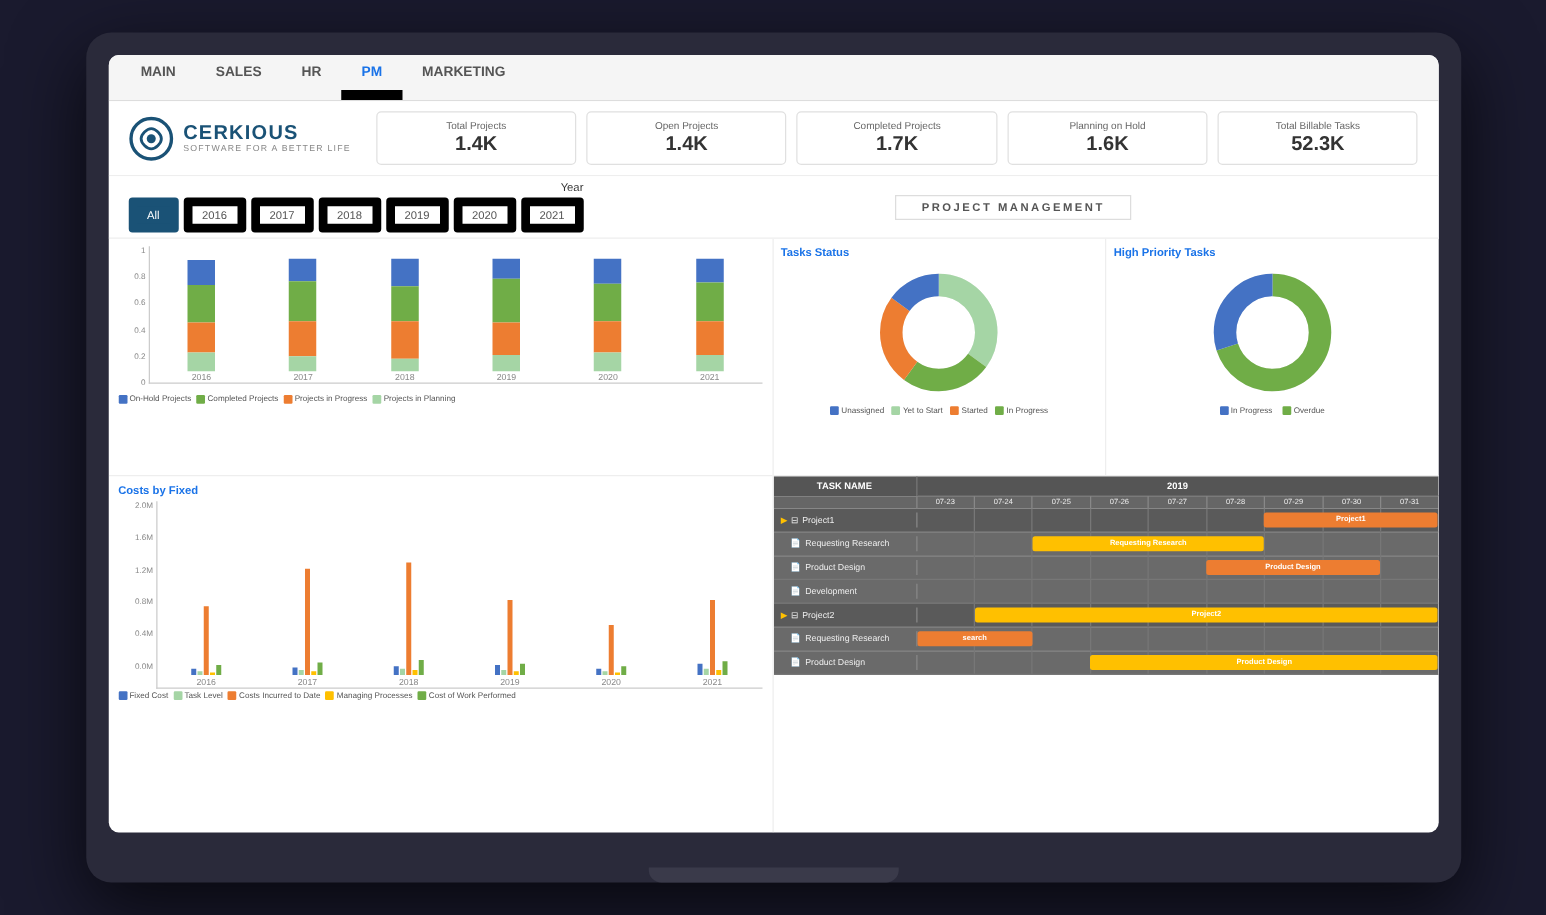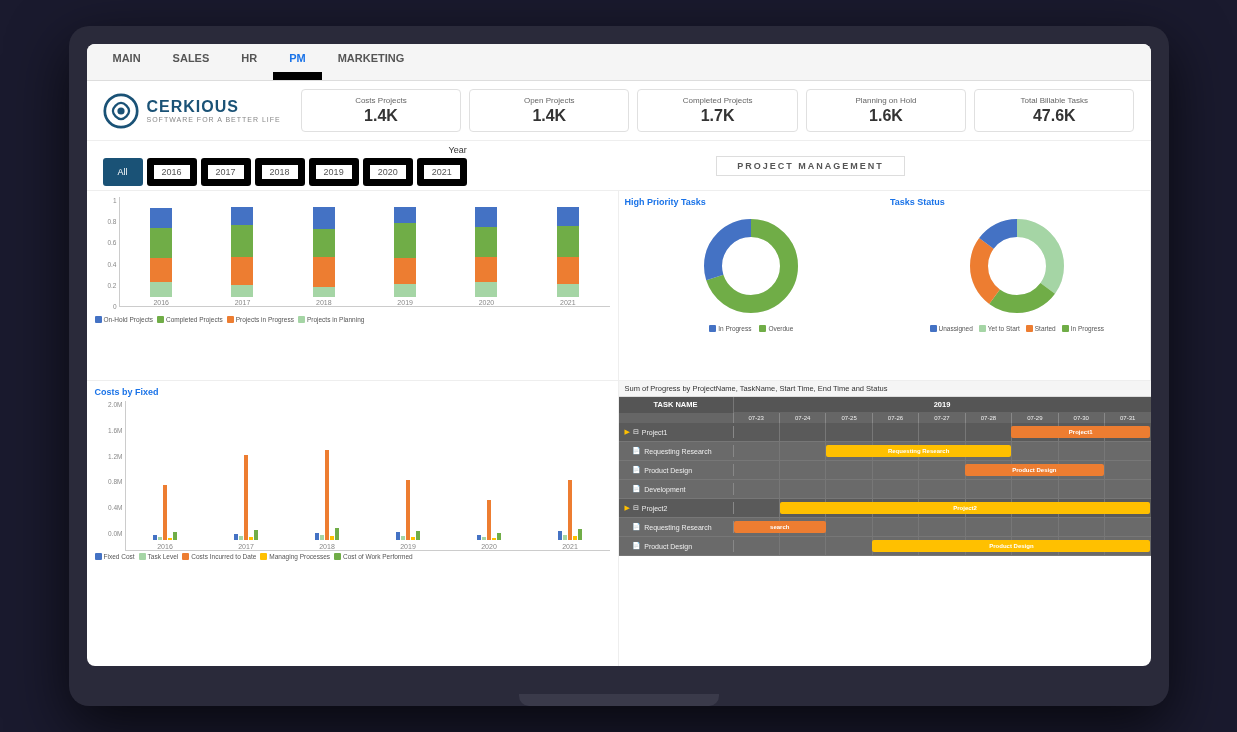--- a/index.html
+++ b/index.html
@@ -216,38 +216,38 @@
           <path d="M14 14 Q20 8 26 14 Q32 20 26 26 Q20 32 14 26 Q8 20 14 14Z" fill="none" stroke="#1a5276" stroke-width="2.5"></path>
           <circle cx="20" cy="20" r="4" fill="#1a5276"></circle>
         </svg>
         <div class="logo-text">
           <h2>CERKIOUS</h2>
           <p>SOFTWARE FOR A BETTER LIFE</p>
         </div>
       </div>
       <div class="kpi-cards">
         <div class="kpi-card">
-          <div class="kpi-label">Costs Projects</div>
+          <div class="kpi-label">Total Projects</div>
           <div class="kpi-value">1.4K</div>
         </div>
         <div class="kpi-card">
           <div class="kpi-label">Open Projects</div>
           <div class="kpi-value">1.4K</div>
         </div>
         <div class="kpi-card">
           <div class="kpi-label">Completed Projects</div>
           <div class="kpi-value">1.7K</div>
         </div>
         <div class="kpi-card">
           <div class="kpi-label">Planning on Hold</div>
           <div class="kpi-value">1.6K</div>
         </div>
         <div class="kpi-card">
           <div class="kpi-label">Total Billable Tasks</div>
-          <div class="kpi-value">47.6K</div>
+          <div class="kpi-value">52.3K</div>
         </div>
       </div>
     </div>
 
     <div style="display:flex; align-items:center; padding: 4px 16px; background:#fff; border-bottom:1px solid #eee; gap:20px;">
       <div>
         <div class="y-axis-label" style="font-size:9px;color:#333;margin-bottom:3px;">Year</div>
         <div class="year-buttons">
           <button class="year-btn active">All</button>
           <button class="year-btn">2016</button>
@@ -459,20 +459,57 @@
                 <span>Cost of Work Performed</span>
             </div>
           </div>
         </div>
       </div>
 
       <div style="display:flex; flex-direction:column; width:50%;">
 
         <div style="display:flex; height:190px; border-bottom:1px solid #eee;">
 
+          <div style="flex:1; padding:6px; border-right:1px solid #eee; overflow:hidden;">
+            <div class="chart-title">Tasks Status</div>
+            <div style="display:flex; justify-content:center; align-items:center; height:110px;">
+              <svg width="100" height="100" viewBox="0 0 100 100">
+
+                <circle cx="50" cy="50" r="38" fill="none" stroke="#eee" stroke-width="18"></circle>
+
+                <circle cx="50" cy="50" r="38" fill="none" stroke="#A5D5A5" stroke-width="18" stroke-dasharray="83.5 155.5" stroke-dashoffset="0" transform="rotate(-90 50 50)"></circle>
+
+                <circle cx="50" cy="50" r="38" fill="none" stroke="#70AD47" stroke-width="18" stroke-dasharray="59.7 179.3" stroke-dashoffset="-83.5" transform="rotate(-90 50 50)"></circle>
+
+                <circle cx="50" cy="50" r="38" fill="none" stroke="#ED7D31" stroke-width="18" stroke-dasharray="59.7 179.3" stroke-dashoffset="-143.2" transform="rotate(-90 50 50)"></circle>
+
+                <circle cx="50" cy="50" r="38" fill="none" stroke="#4472C4" stroke-width="18" stroke-dasharray="35.8 203.2" stroke-dashoffset="-202.9" transform="rotate(-90 50 50)"></circle>
+                <circle cx="50" cy="50" r="27" fill="white"></circle>
+              </svg>
+            </div>
+            <div class="chart-legend" style="justify-content:center; gap:6px;">
+              <div class="legend-item">
+                <div class="legend-dot" style="background:#4472C4;"></div>
+                  <span>Unassigned</span>
+              </div>
+              <div class="legend-item">
+                <div class="legend-dot" style="background:#A5D5A5;"></div>
+                  <span>Yet to Start</span>
+              </div>
+              <div class="legend-item">
+                <div class="legend-dot" style="background:#ED7D31;"></div>
+                  <span>Started</span>
+              </div>
+              <div class="legend-item">
+                <div class="legend-dot" style="background:#70AD47;"></div>
+                  <span>In Progress</span>
+              </div>
+            </div>
+          </div>
+
           <div style="flex:1; padding:6px; overflow:hidden;">
             <div class="chart-title">High Priority Tasks</div>
             <div style="display:flex; justify-content:center; align-items:center; height:110px;">
               <svg width="100" height="100" viewBox="0 0 100 100">
                 <circle cx="50" cy="50" r="38" fill="none" stroke="#eee" stroke-width="18"></circle>
 
                 <circle cx="50" cy="50" r="38" fill="none" stroke="#70AD47" stroke-width="18" stroke-dasharray="167 72" stroke-dashoffset="0" transform="rotate(-90 50 50)"></circle>
 
                 <circle cx="50" cy="50" r="38" fill="none" stroke="#4472C4" stroke-width="18" stroke-dasharray="72 167" stroke-dashoffset="-167" transform="rotate(-90 50 50)"></circle>
                 <circle cx="50" cy="50" r="27" fill="white"></circle>
@@ -482,61 +519,23 @@
               <div class="legend-item">
                 <div class="legend-dot" style="background:#4472C4;"></div>
                   <span>In Progress</span>
               </div>
               <div class="legend-item">
                 <div class="legend-dot" style="background:#70AD47;"></div>
                   <span>Overdue</span>
               </div>
             </div>
           </div>
-
-          <div style="flex:1; padding:6px; border-right:1px solid #eee; overflow:hidden;">
-            <div class="chart-title">Tasks Status</div>
-            <div style="display:flex; justify-content:center; align-items:center; height:110px;">
-              <svg width="100" height="100" viewBox="0 0 100 100">
-
-                <circle cx="50" cy="50" r="38" fill="none" stroke="#eee" stroke-width="18"></circle>
-
-                <circle cx="50" cy="50" r="38" fill="none" stroke="#A5D5A5" stroke-width="18" stroke-dasharray="83.5 155.5" stroke-dashoffset="0" transform="rotate(-90 50 50)"></circle>
-
-                <circle cx="50" cy="50" r="38" fill="none" stroke="#70AD47" stroke-width="18" stroke-dasharray="59.7 179.3" stroke-dashoffset="-83.5" transform="rotate(-90 50 50)"></circle>
-
-                <circle cx="50" cy="50" r="38" fill="none" stroke="#ED7D31" stroke-width="18" stroke-dasharray="59.7 179.3" stroke-dashoffset="-143.2" transform="rotate(-90 50 50)"></circle>
-
-                <circle cx="50" cy="50" r="38" fill="none" stroke="#4472C4" stroke-width="18" stroke-dasharray="35.8 203.2" stroke-dashoffset="-202.9" transform="rotate(-90 50 50)"></circle>
-                <circle cx="50" cy="50" r="27" fill="white"></circle>
-              </svg>
-            </div>
-            <div class="chart-legend" style="justify-content:center; gap:6px;">
-              <div class="legend-item">
-                <div class="legend-dot" style="background:#4472C4;"></div>
-                  <span>Unassigned</span>
-              </div>
-              <div class="legend-item">
-                <div class="legend-dot" style="background:#A5D5A5;"></div>
-                  <span>Yet to Start</span>
-              </div>
-              <div class="legend-item">
-                <div class="legend-dot" style="background:#ED7D31;"></div>
-                  <span>Started</span>
-              </div>
-              <div class="legend-item">
-                <div class="legend-dot" style="background:#70AD47;"></div>
-                  <span>In Progress</span>
-              </div>
-            </div>
-          </div>
         </div>
 
         <div style="flex:1; display:flex; flex-direction:column; overflow:hidden;">
-          <div style="font-size:7.5px; color:#333; padding:3px 6px; background:#f5f5f5; border-bottom:1px solid #ddd;">Sum of Progress by ProjectName, TaskName, Start Time, End Time and Status</div>
 
           <div style="display:flex; background:#555; color:#fff;">
             <div style="width:115px; min-width:115px; font-size:7.5px; font-weight:600; padding:3px 6px; border-right:1px solid #777; text-align:center;">TASK NAME</div>
             <div style="flex:1; font-size:7.5px; font-weight:600; text-align:center; padding:3px; border-bottom:1px solid #666;">
               <span>2019</span>
             </div>
           </div>
 
           <div style="display:flex; background:#666;">
             <div style="width:115px; min-width:115px; border-right:1px solid #888;"></div>

